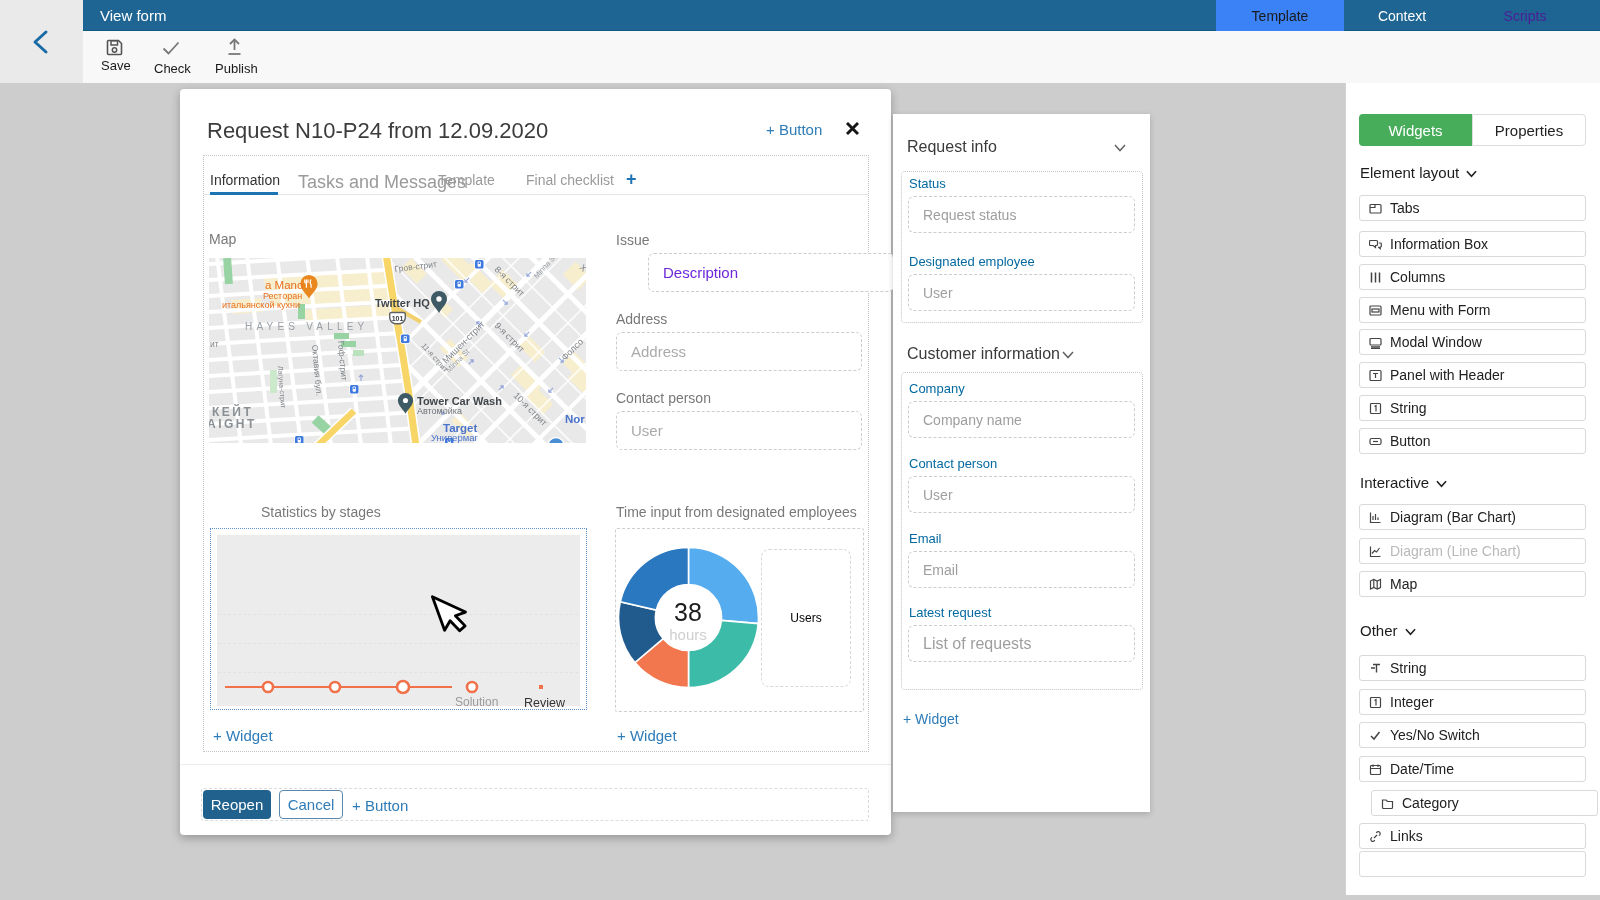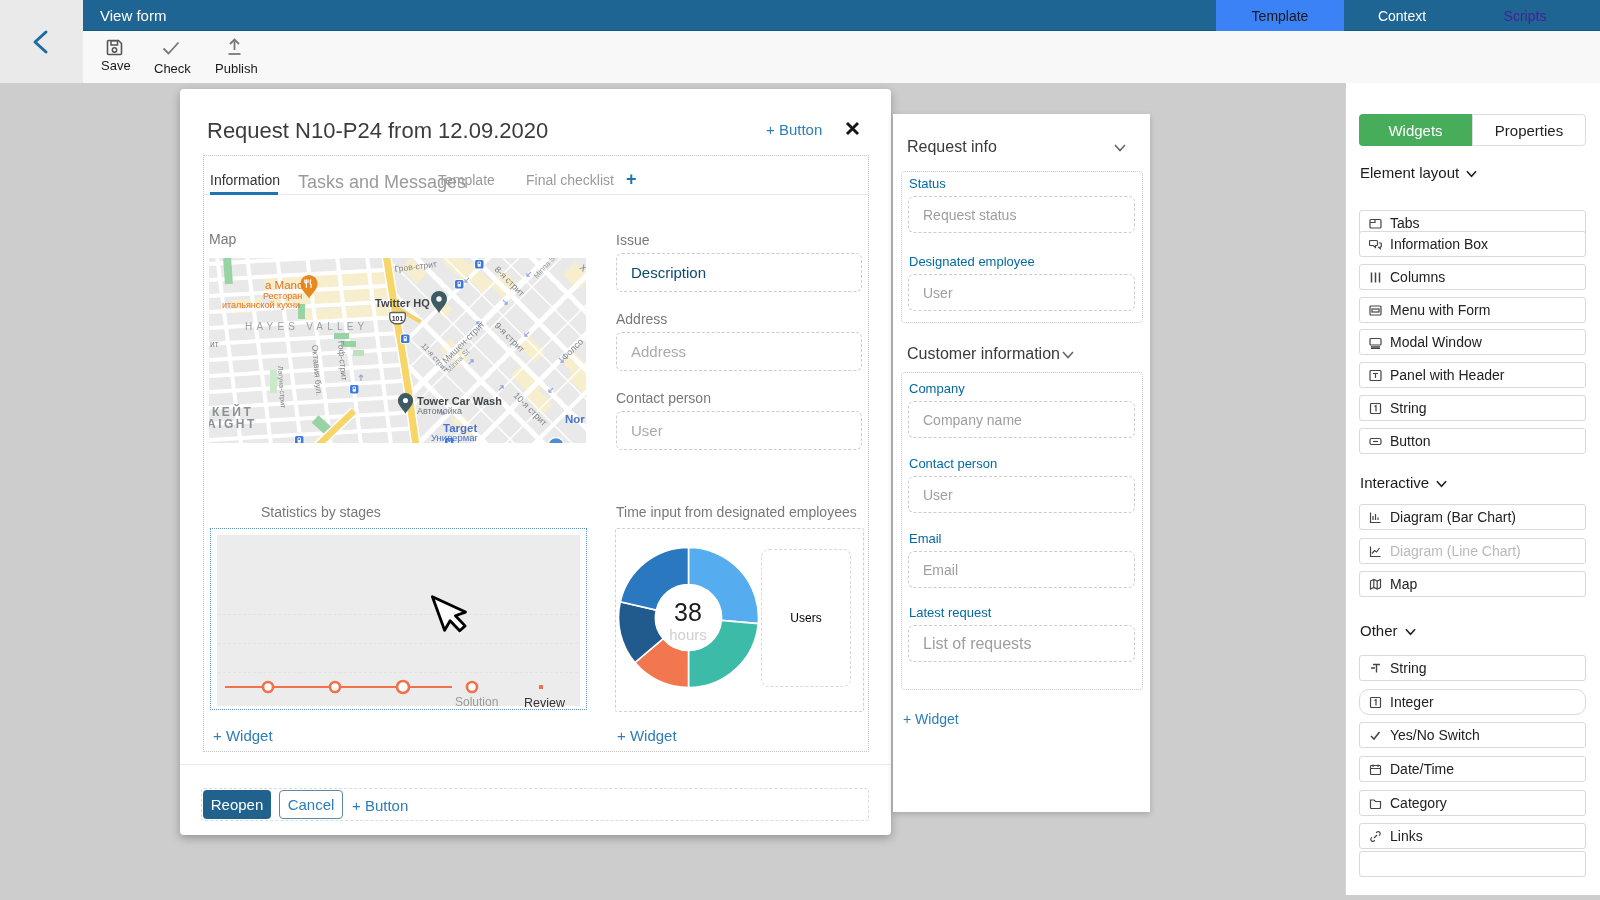--- a/index.html
+++ b/index.html
@@ -257,21 +257,21 @@
   <circle cx="125" cy="159" r="5" fill="#fff" stroke="#f0714a" stroke-width="2.6"></circle>
   <circle cx="193" cy="159" r="6" fill="#fff" stroke="#f0714a" stroke-width="2.6"></circle>
   <circle cx="262" cy="159" r="5" fill="#fff" stroke="#f0714a" stroke-width="2.6"></circle>
   <rect x="329" y="157" width="4" height="4" fill="#f0714a"></rect>
   <text x="245" y="177.5" font-size="12" fill="#9a9a9a">Solution</text>
   <text x="314" y="178.5" font-size="12.5" fill="#333">Review</text>
 </svg>
 <div class="abs link" style="left:213px;top:727px;">+ Widget</div>
 
 <div class="abs lbl" style="left:616px;top:232px;">Issue</div>
-<div class="abs input" style="left:616px;top:253px;width:246px;height:39px;font-size:15px;color:#0c4a6e;">Description</div>
+<div class="abs input" style="left:648px;top:253px;width:246px;height:39px;font-size:15px;color:#6d28d9;">Description</div>
 <div class="abs lbl" style="left:616px;top:311px;">Address</div>
 <div class="abs input" style="left:616px;top:332px;width:246px;height:39px;font-size:15px;color:#aaa;">Address</div>
 <div class="abs lbl" style="left:616px;top:390px;">Contact person</div>
 <div class="abs input" style="left:616px;top:411px;width:246px;height:39px;font-size:15px;color:#aaa;">User</div>
 
 <div class="abs lbl" style="left:616px;top:504px;">Time input from designated employees</div>
 <div class="abs dashbox" style="left:615px;top:528px;width:249px;height:184px;border-radius:2px;"></div>
 <svg class="abs" style="left:618px;top:547px;" width="141" height="141" viewBox="-70.5 -70.5 141 141">
 <path d="M0.0,-70.0 A70,70 0 0 1 69.7,6.1 L32.9,2.9 A33,33 0 0 0 0.0,-33.0 Z" fill="#55acee" stroke="#fff" stroke-width="1.6"></path>
 <path d="M69.7,6.1 A70,70 0 0 1 0.0,70.0 L0.0,33.0 A33,33 0 0 0 32.9,2.9 Z" fill="#3cbca8" stroke="#fff" stroke-width="1.6"></path>
@@ -318,21 +318,21 @@
 <div class="abs ilabel" style="left:909px;top:605px;">Latest request</div>
 <div class="abs input" style="left:908px;top:625px;width:227px;height:37px;font-size:16px;">List of requests</div>
 <div class="abs link" style="left:903px;top:711px;font-size:14px;">+ Widget</div>
 
 <div class="abs" style="left:1345px;top:83px;width:255px;height:812px;background:#fff;border-left:1px solid #d2d2d2;"></div>
 <div class="abs" style="left:1359px;top:114px;width:113px;height:32px;background:#47ad5a;border-radius:4px 0 0 4px;color:#fff;font-size:15px;display:flex;align-items:center;justify-content:center;">Widgets</div>
 <div class="abs" style="left:1472px;top:114px;width:114px;height:32px;background:#fff;border:1px solid #ddd;border-radius:0 4px 4px 0;color:#222;font-size:15px;display:flex;align-items:center;justify-content:center;">Properties</div>
 <div class="sechdr" style="left:1360px;top:164px;">Element layout <svg width="11" height="8" viewBox="0 0 12 8" style="margin-left:3px;">
       <path d="M1 1 L6 6.5 L11 1" fill="none" stroke="#222" stroke-width="1.8"></path>
     </svg></div>
-<div class="wbtn" style="top:210px;color:#212121;text-align:center;"><svg width="13" height="13" viewBox="0 0 13 13" fill="none" stroke="#444" stroke-width="1.2">
+<div class="wbtn" style="top:195px;color:#212121;text-align:center;"><svg width="13" height="13" viewBox="0 0 13 13" fill="none" stroke="#444" stroke-width="1.2">
       <rect x="1" y="2.5" width="11" height="8.5" rx="1"></rect>
       <path d="M1 5.5 h5 v-3"></path>
     </svg>Tabs</div>
 <div class="wbtn" style="top:231px;color:#212121;"><svg width="13" height="13" viewBox="0 0 13 13" fill="none" stroke="#444" stroke-width="1.2">
       <path d="M1.5 2.5 h6 a1 1 0 0 1 1 1 v3 a1 1 0 0 1 -1 1 h-1 l0 2 l-2.4-2 h-2.6 a1 1 0 0 1 -1 -1 v-3 a1 1 0 0 1 1 -1 Z"></path>
       <path d="M10 5 h1.5 a0.8 0.8 0 0 1 0.8 0.8 v2.4 a0.8 0.8 0 0 1 -0.8 0.8 h-0.3 l0 1.6 l-1.9-1.6"></path>
     </svg>Information Box</div>
 <div class="wbtn" style="top:264px;color:#212121;"><svg width="13" height="13" viewBox="0 0 13 13" fill="none" stroke="#444" stroke-width="1.2">
       <path d="M2.5 1.5 v10 M6.5 1.5 v10 M10.5 1.5 v10" stroke-width="1.5"></path>
     </svg>Columns</div>
@@ -364,32 +364,32 @@
       <path d="M1.5 1.5 v10 h10"></path>
       <path d="M3 8.5 l2.5-3 2 1.5 3-4"></path>
     </svg>Diagram (Line Chart)</div>
 <div class="wbtn" style="top:571px;color:#212121;"><svg width="13" height="13" viewBox="0 0 13 13" fill="none" stroke="#444" stroke-width="1.2">
       <path d="M1.5 3 l3.3-1.5 3.4 1.5 3.3-1.5 v8 l-3.3 1.5 -3.4-1.5 -3.3 1.5 Z"></path>
       <path d="M4.8 1.5 v8 M8.2 3 v8"></path>
     </svg>Map</div>
 <div class="wbtn" style="top:655px;color:#212121;"><svg width="13" height="13" viewBox="0 0 13 13" fill="none" stroke="#444" stroke-width="1.2">
       <path d="M4 2.5 h7 M7.5 2.5 v8 M2 6 h4" stroke-width="1.4"></path>
     </svg>String</div>
-<div class="wbtn" style="top:689px;color:#212121;border-radius:10px;"><svg width="13" height="13" viewBox="0 0 13 13" fill="none" stroke="#444" stroke-width="1.2">
+<div class="wbtn" style="top:689px;color:#212121;"><svg width="13" height="13" viewBox="0 0 13 13" fill="none" stroke="#444" stroke-width="1.2">
       <rect x="1.5" y="1.5" width="10" height="10" rx="1"></rect>
       <path d="M5.5 4.5 l1.5-1 v6"></path>
     </svg>Integer</div>
 <div class="wbtn" style="top:722px;color:#212121;"><svg width="13" height="13" viewBox="0 0 13 13" fill="none" stroke="#444" stroke-width="1.2">
       <path d="M2 7 l3 3 5.5-7" stroke-width="1.5"></path>
     </svg>Yes/No Switch</div>
 <div class="wbtn" style="top:756px;color:#212121;"><svg width="13" height="13" viewBox="0 0 13 13" fill="none" stroke="#444" stroke-width="1.2">
       <rect x="1.5" y="2.5" width="10" height="9" rx="1"></rect>
       <path d="M1.5 5.5 h10 M4 1.5 v2.5 M9 1.5 v2.5"></path>
     </svg>Date/Time</div>
-<div class="wbtn" style="top:790px;color:#212121;"><svg width="13" height="13" viewBox="0 0 13 13" fill="none" stroke="#444" stroke-width="1.2">
+<div class="wbtn" style="top:790px;color:#212121;margin-left:12px;"><svg width="13" height="13" viewBox="0 0 13 13" fill="none" stroke="#444" stroke-width="1.2">
       <path d="M1.5 3 h3.5 l1.5 1.5 h5 v6 a1 1 0 0 1 -1 1 h-8 a1 1 0 0 1 -1 -1 Z"></path>
     </svg>Category</div>
 <div class="wbtn" style="top:823px;color:#212121;"><svg width="13" height="13" viewBox="0 0 13 13" fill="none" stroke="#444" stroke-width="1.2">
       <path d="M5 8 l3-3 M7.2 2.8 l0.8-0.8 a2 2 0 0 1 2.8 2.8 l-0.8 0.8 M5.8 10.2 l-0.8 0.8 a2 2 0 0 1 -2.8 -2.8 l0.8-0.8"></path>
     </svg>Links</div>
 <div class="wbtn" style="top:851px;"></div>
 <div class="sechdr" style="left:1360px;top:474px;">Interactive <svg width="11" height="8" viewBox="0 0 12 8" style="margin-left:3px;">
       <path d="M1 1 L6 6.5 L11 1" fill="none" stroke="#222" stroke-width="1.8"></path>
     </svg></div>
 <div class="sechdr" style="left:1360px;top:622px;">Other <svg width="11" height="8" viewBox="0 0 12 8" style="margin-left:3px;">

